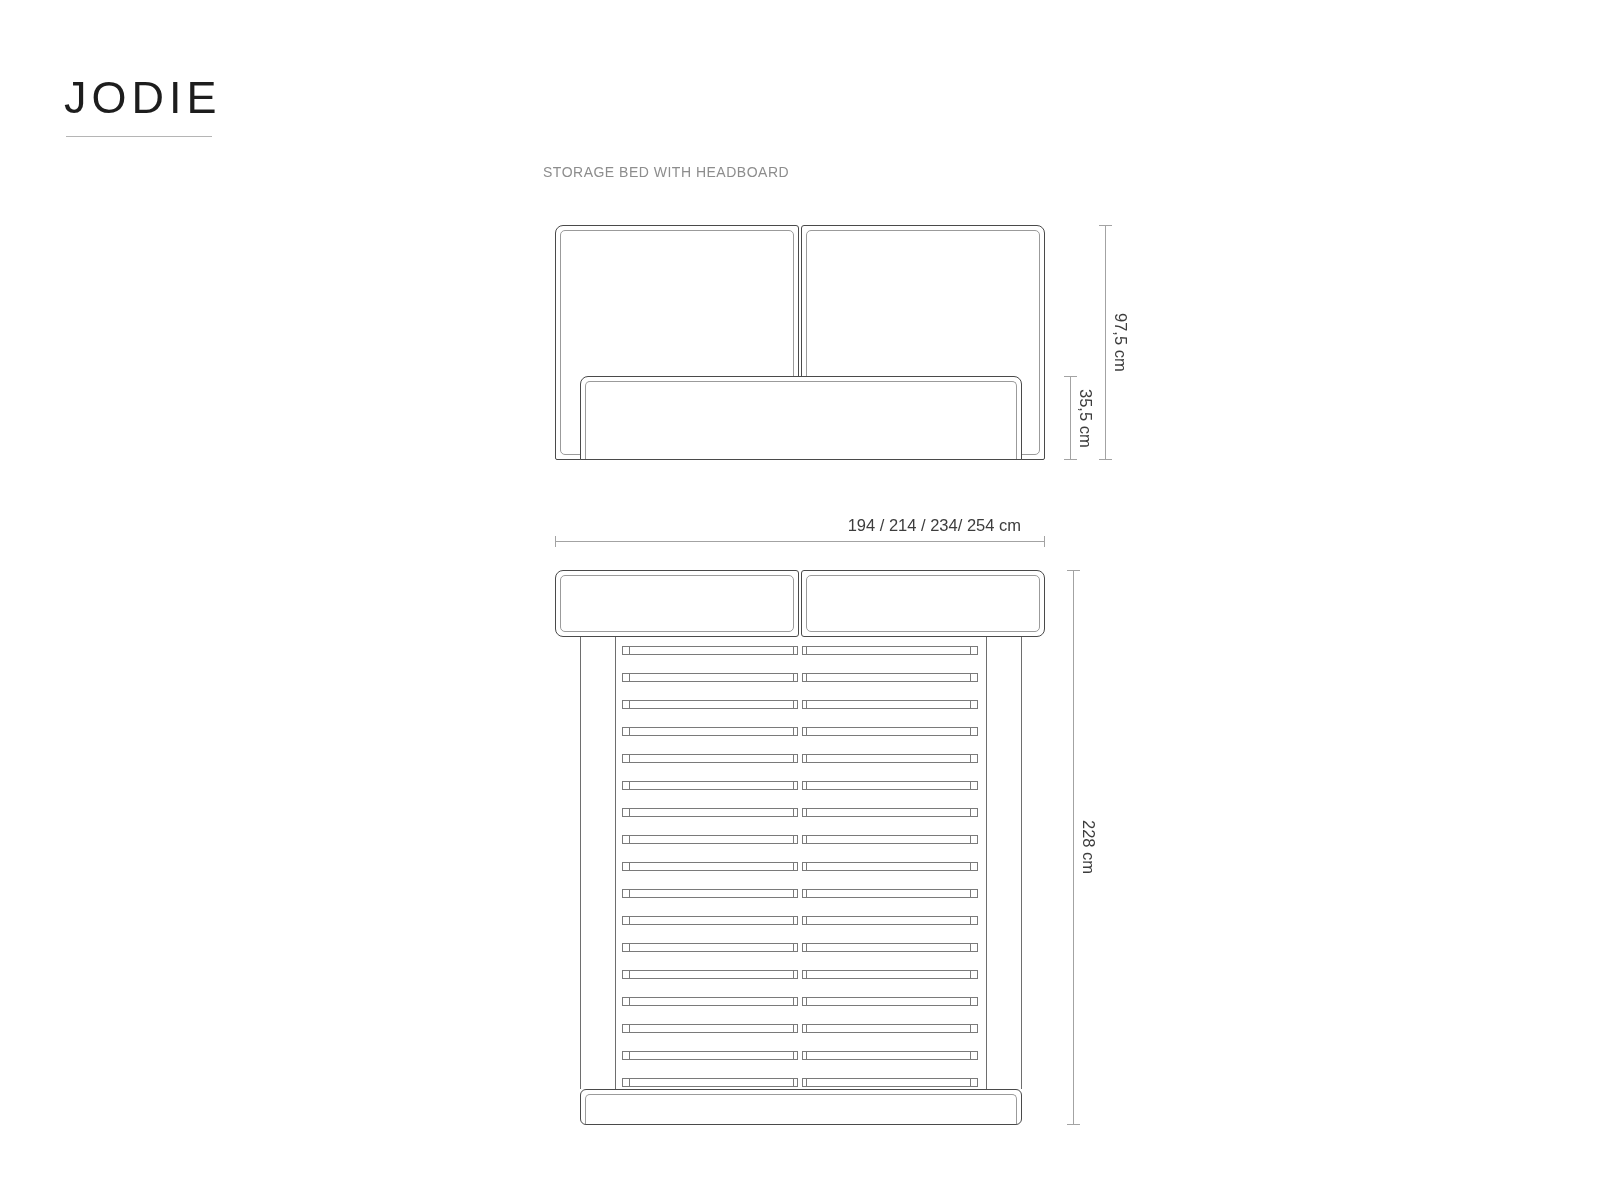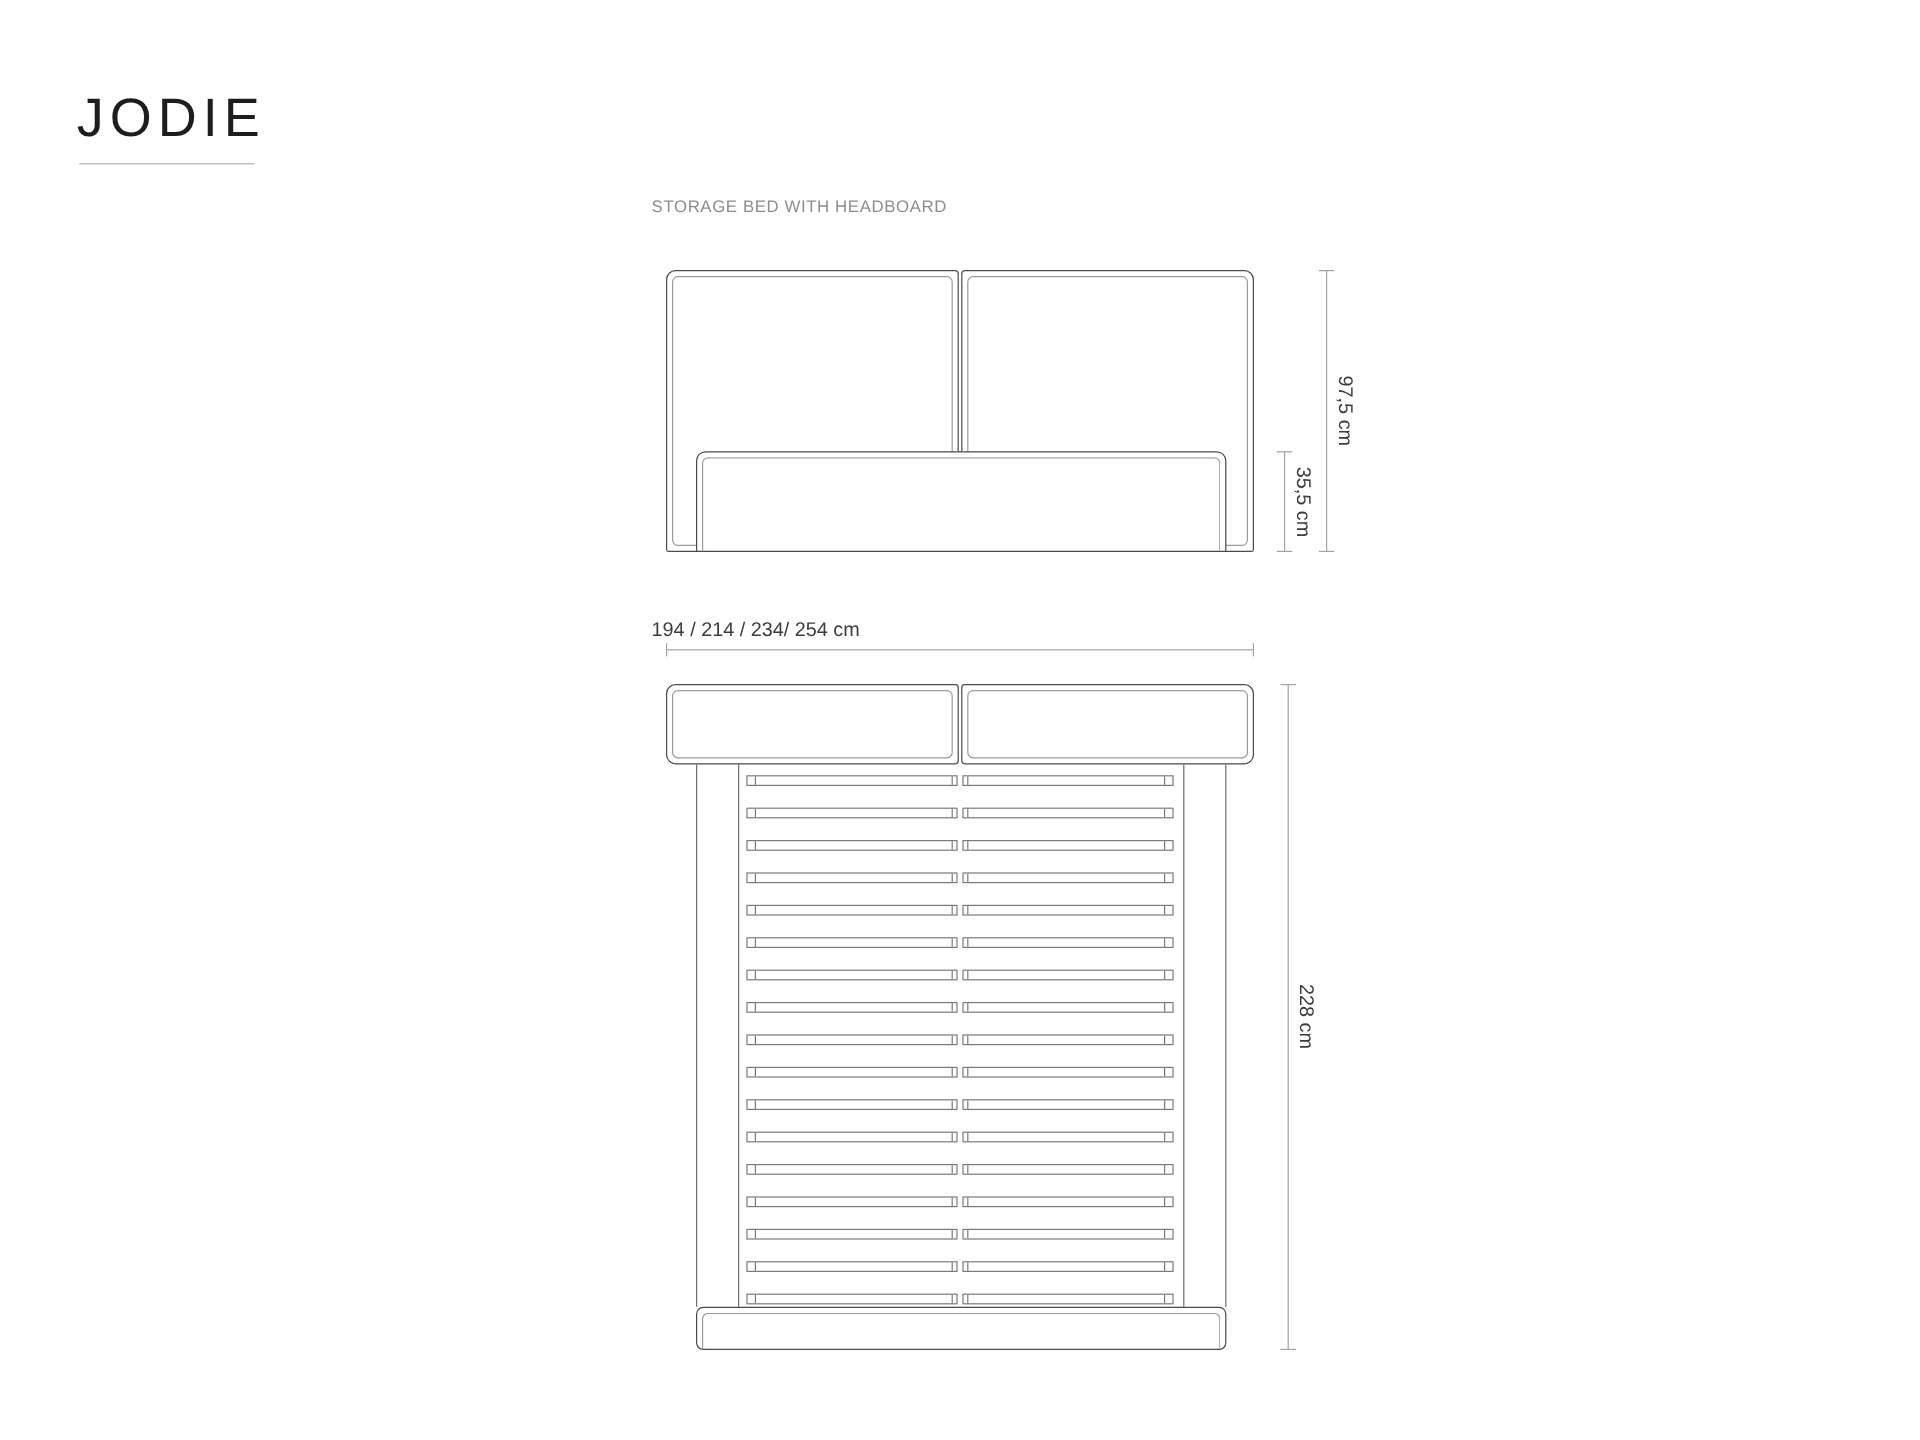--- a/index.html
+++ b/index.html
@@ -46,21 +46,21 @@
   .slat.r .cap.a{left:3px;}  .slat.r .cap.b{right:6px;}
 
   
   .vline{position:absolute;width:1px;background:var(--dim);}
   .hline{position:absolute;height:1px;background:var(--dim);}
   .htick{position:absolute;width:13px;height:1px;background:var(--dim);}
   .vtick{position:absolute;width:1px;height:11px;background:var(--dim);}
   .dimtext{color:var(--dimtext);font-size:16.5px;white-space:nowrap;}
   .vlabel{position:absolute;writing-mode:vertical-rl;display:flex;align-items:center;
     justify-content:center;width:24px;}
-  .wlabel{position:absolute;left:543px;top:516px;width:490px;text-align:left;}
+  .wlabel{position:absolute;left:531px;top:516px;width:490px;text-align:right;}
 </style>
 </head>
 <body>
 
 <div id="canvas" style="--outline: #4a4a4a; --inner: #9b9b9b; --slat: #7a7a7a; --rail: #6e6e6e; --dim: #a3a3a3; --dimtext: #3d3d3d; --subtitle: #8d8d8d; --logo: #1d1d1d;">
 
   <div class="logo">JODIE</div>
   <div class="logo-underline"></div>
   <div class="subtitle">STORAGE BED WITH HEADBOARD</div>
 

